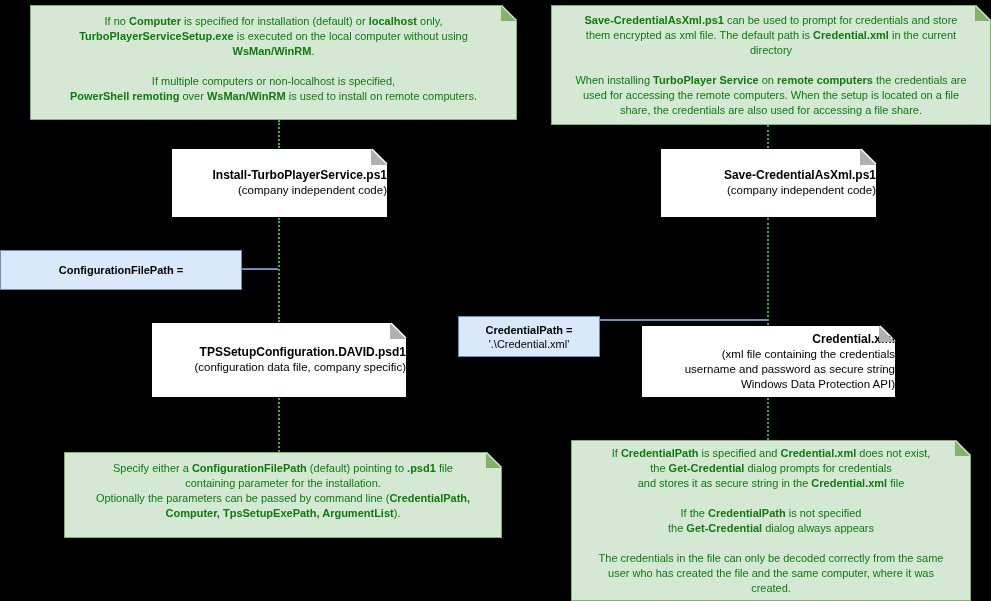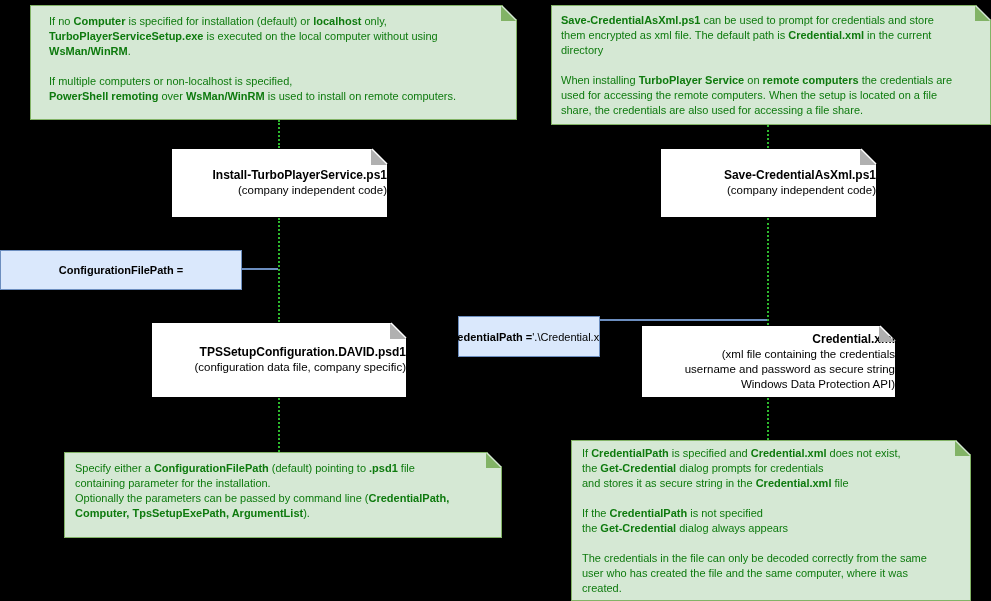--- a/index.html
+++ b/index.html
@@ -16,20 +16,21 @@
 
   
   .edge{position:absolute;}
   .ev{width:0;border-left:2px dotted var(--edge_green);}
   .eh{height:0;border-top:2px solid var(--edge_blue);}
 
   
   .note{
     position:absolute;background:var(--note_fill);border:1px solid var(--note_border);
     clip-path:polygon(0 0,calc(100% - 15px) 0,100% 15px,100% 100%,0 100%);
+    text-align:center;
   }
   .note::after{
     content:"";position:absolute;top:0;right:0;width:15px;height:15px;
     background:var(--note_border);clip-path:polygon(0 0,0 100%,100% 100%);
   }
   .ntext{font-size:11px;line-height:15px;color:var(--note_text);white-space:nowrap;}
 
   
   .file{
     position:absolute;background:var(--file_fill);border:1px solid var(--file_border);
@@ -40,21 +41,21 @@
   .file::after{
     content:"";position:absolute;top:0;right:0;width:16px;height:16px;
     background:#b0b0b0;clip-path:polygon(0 0,0 100%,100% 100%);
   }
   .ftitle{font-weight:bold;font-size:12px;line-height:15px;}
   .fsub{font-size:11.5px;line-height:15px;}
 
   
   .param{
     position:absolute;background:var(--param_fill);border:1px solid var(--param_border);
-    display:flex;align-items:center;justify-content:center;
+    display:flex;flex-direction:column;align-items:center;justify-content:center;
     text-align:center;color:var(--param_text);font-size:11px;line-height:14px;white-space:nowrap;
   }
   .pname{font-weight:bold;}
 </style>
 </head>
 <body>
 
 <div id="canvas">
 
   <div class="edge ev" style="left:278px;top:120px;height:28px"></div>

